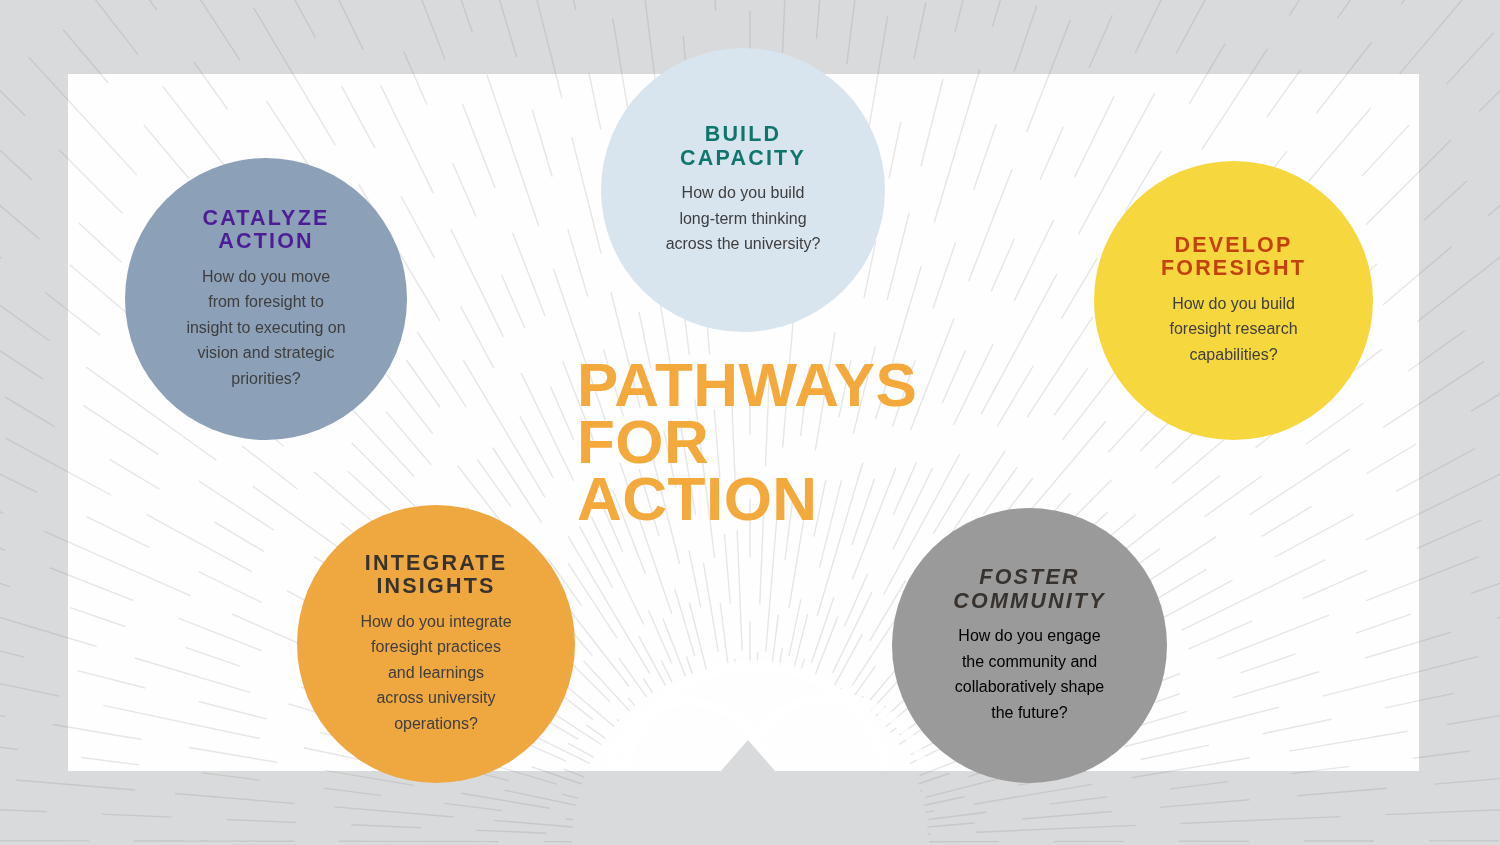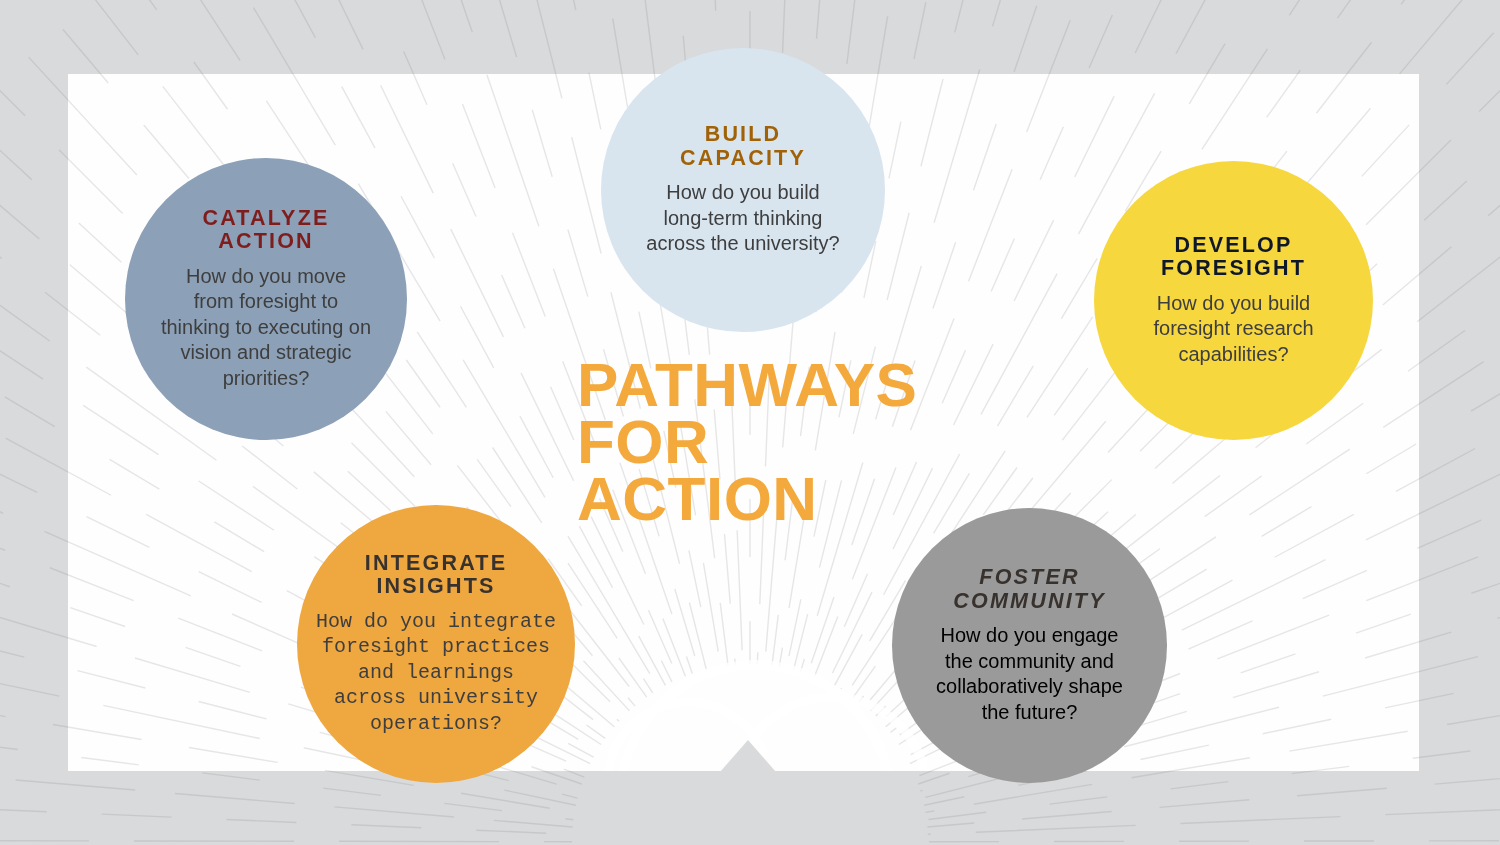--- a/index.html
+++ b/index.html
@@ -23,21 +23,21 @@
   }
   .chead{
     font-weight:700;
     font-size:21.5px;
     line-height:23.5px;
     letter-spacing:2.2px;
     white-space:pre-line;
     margin-bottom:10px;
   }
   .cbody{
-    font-size:20px;
+    font-size:16px;
     line-height:25.5px;
     white-space:pre-line;
   }
   .c-catalyze { left:125px;  top:158px; width:282px; height:282px; }
   .c-build    { left:601px;  top:48px;  width:284px; height:284px; }
   .c-develop  { left:1094px; top:161px; width:279px; height:279px; }
   .c-integrate{ left:297px;  top:505px; width:278px; height:278px; }
   .c-foster   { left:892px;  top:508px; width:275px; height:275px; }
   .title{
     position:absolute;
@@ -156,49 +156,49 @@
     <g id="watermark" clip-path="url(#panelClip)">
       <circle cx="755" cy="800" r="135" fill="none" stroke-width="10" stroke="rgba(255,255,255,0.75)"></circle>
       <circle cx="688" cy="782" r="80" fill="none" stroke-width="9" stroke="rgba(255,255,255,0.75)"></circle>
       <circle cx="832" cy="792" r="95" fill="none" stroke-width="9" stroke="rgba(255,255,255,0.75)"></circle>
     </g>
 
     <polygon id="notch" points="720,772 748,740 776,772" fill="#D9DADB"></polygon>
   </svg>
 
   <div class="circle c-catalyze" style="background: rgb(140, 160, 183);">
-    <div class="chead" style="color: #7f1d1d;">CATALYZE
+    <div class="chead" style="color: #4c1d95;">CATALYZE
 ACTION</div>
     <div class="cbody" style="color: rgb(62, 62, 62);">How do you move
 from foresight to
-thinking to executing on
+insight to executing on
 vision and strategic
 priorities?</div>
   </div>
 
   <div class="circle c-build" style="background: rgb(216, 229, 239);">
-    <div class="chead" style="color: #a16207;">BUILD
+    <div class="chead" style="color: #0f766e;">BUILD
 CAPACITY</div>
     <div class="cbody" style="color: rgb(62, 62, 62);">How do you build
 long-term thinking
 across the university?</div>
   </div>
 
   <div class="circle c-develop" style="background: rgb(246, 215, 62);">
-    <div class="chead" style="color: #0f172a;">DEVELOP
+    <div class="chead" style="color: #c2410c;">DEVELOP
 FORESIGHT</div>
     <div class="cbody" style="color: rgb(62, 62, 62);">How do you build
 foresight research
 capabilities?</div>
   </div>
 
   <div class="circle c-integrate" style="background: rgb(239, 167, 64);">
     <div class="chead" style="color: rgb(56, 50, 46);">INTEGRATE
 INSIGHTS</div>
-    <div class="cbody" style="color: rgb(62, 62, 62); font-family: Liberation Mono, monospace;">How do you integrate
+    <div class="cbody" style="color: rgb(62, 62, 62);">How do you integrate
 foresight practices
 and learnings
 across university
 operations?</div>
   </div>
 
   <div class="circle c-foster" style="background: rgb(154, 154, 154);">
     <div class="chead" style="color: rgb(56, 50, 46); font-style: italic;">FOSTER
 COMMUNITY</div>
     <div class="cbody" style="color: #000000;">How do you engage

